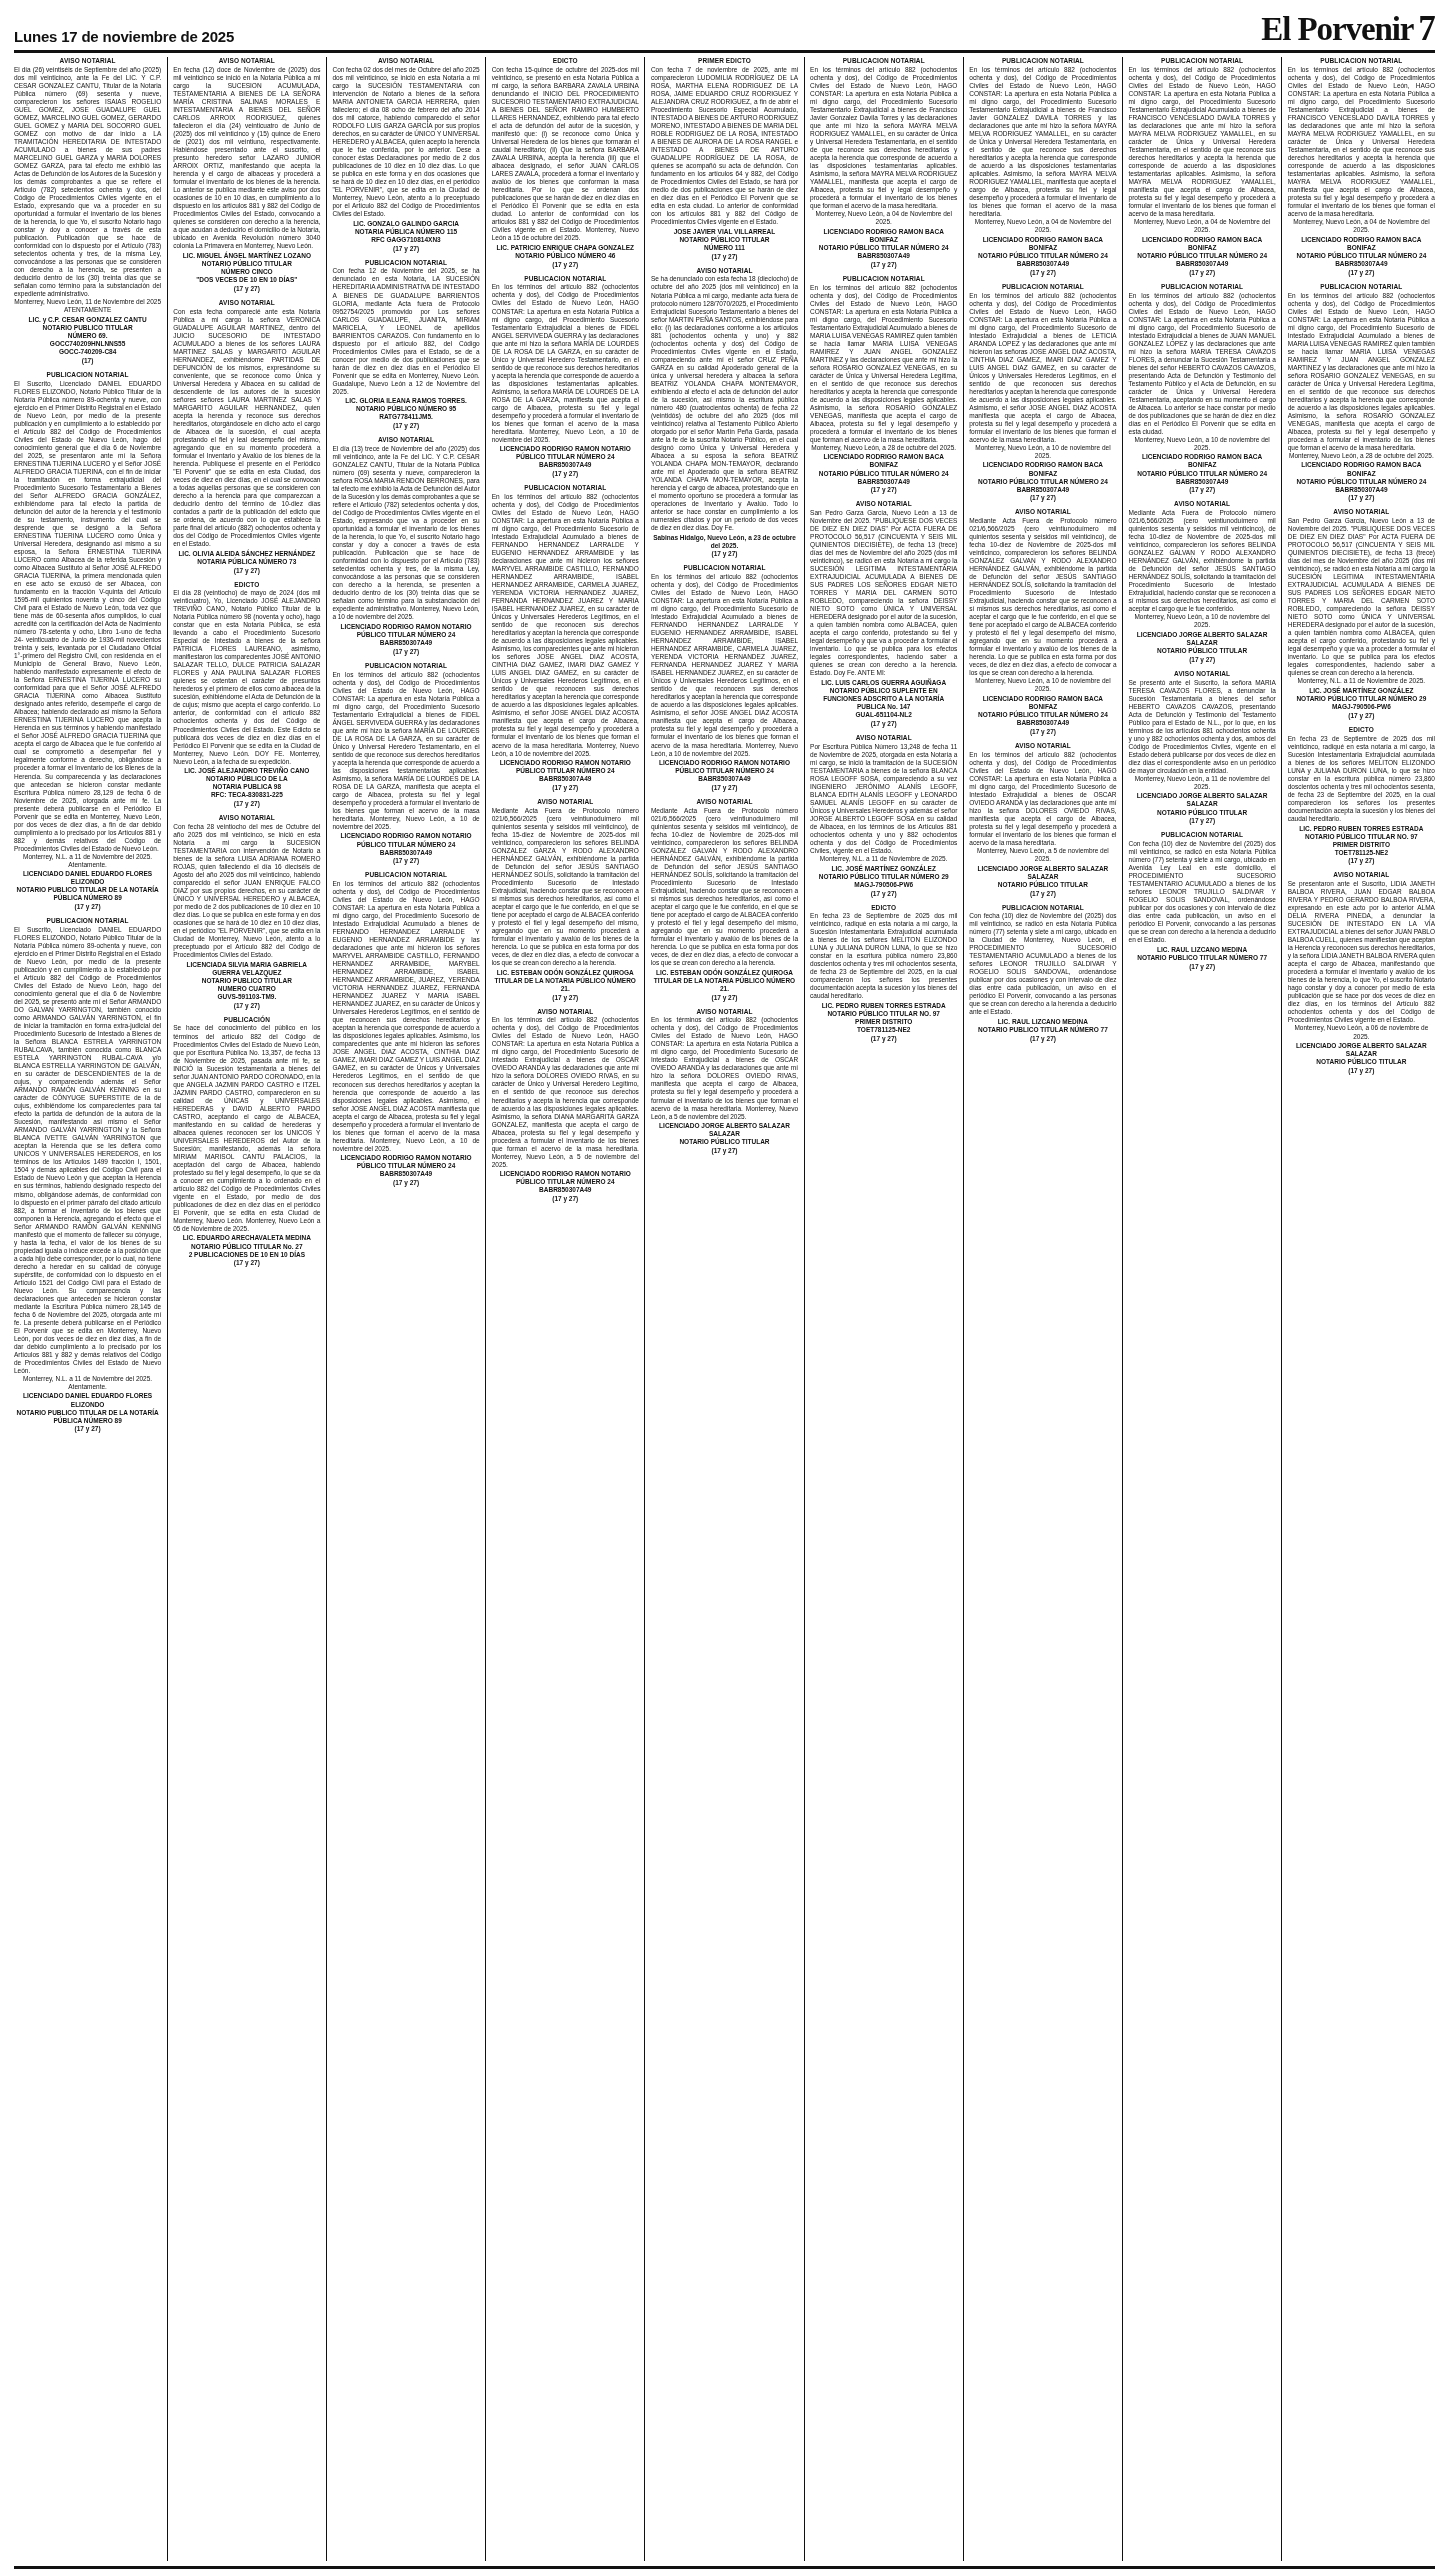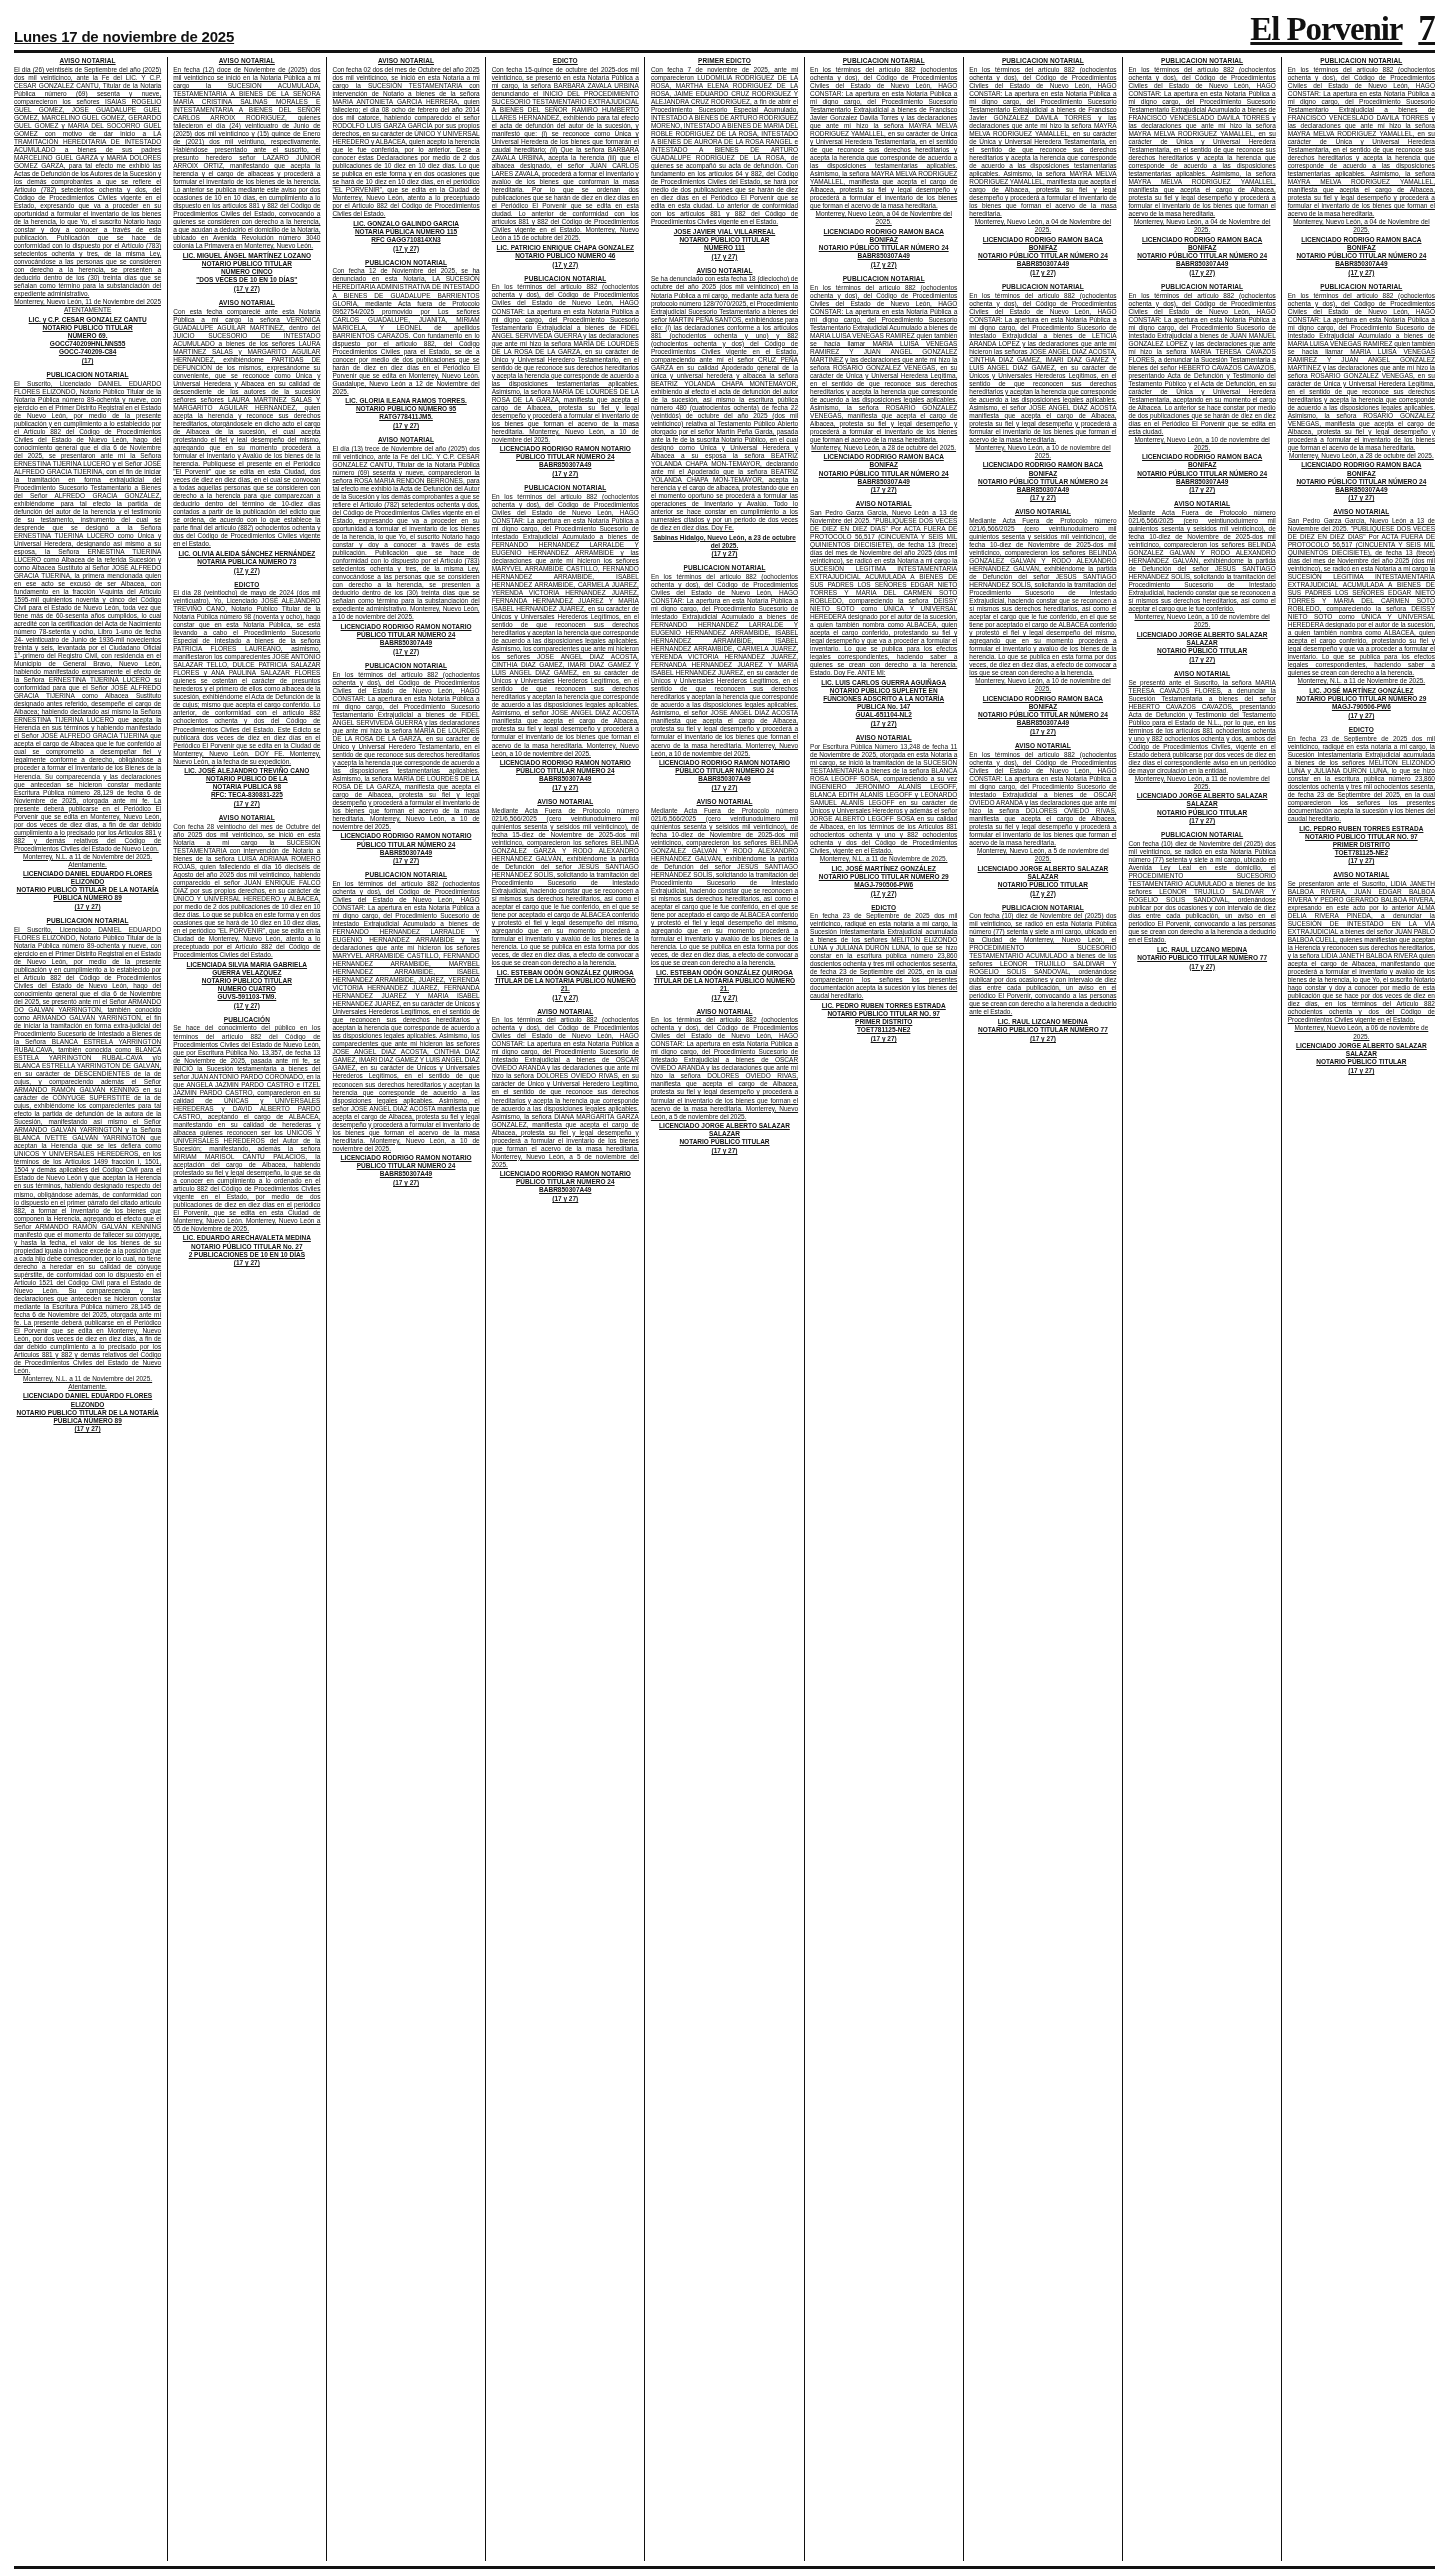--- a/index.html
+++ b/index.html
@@ -3,34 +3,34 @@
 <meta charset="utf-8">
 <title>El Porvenir — Avisos Notariales</title>
 <style>
   html,body{margin:0;padding:0;background:#ffffff;}
   body{
     width:1449px;height:2576px;
     font-family:"Liberation Sans", sans-serif;
     color:#111111;
     -webkit-font-smoothing:antialiased;
   }
-  .page{position:relative;width:1449px;height:2576px;box-sizing:border-box;padding:0 14px;text-decoration:underline;}
+  .page{position:relative;width:1449px;height:2576px;box-sizing:border-box;padding:0 14px;}
 
   
   .masthead{
     position:relative;height:48px;
     display:flex;align-items:flex-end;justify-content:space-between;
   }
   .date{
     font-size:15px;font-weight:bold;letter-spacing:-0.2px;
     font-family:"Liberation Sans", sans-serif;
     padding-bottom:3.1px;
   }
   .brand{
-    display:flex;align-items:baseline;gap:16px;
+    display:flex;align-items:baseline;gap:5px;
     padding-bottom:1.6px;
   }
   .brand-name{
     font-family:"Liberation Serif", serif;
     font-weight:bold;font-size:33px;letter-spacing:-1.1px;line-height:1;
   }
   .brand-num{
     font-family:"Liberation Serif", serif;
     font-weight:bold;font-size:35px;line-height:1;letter-spacing:-0.8px;
   }

